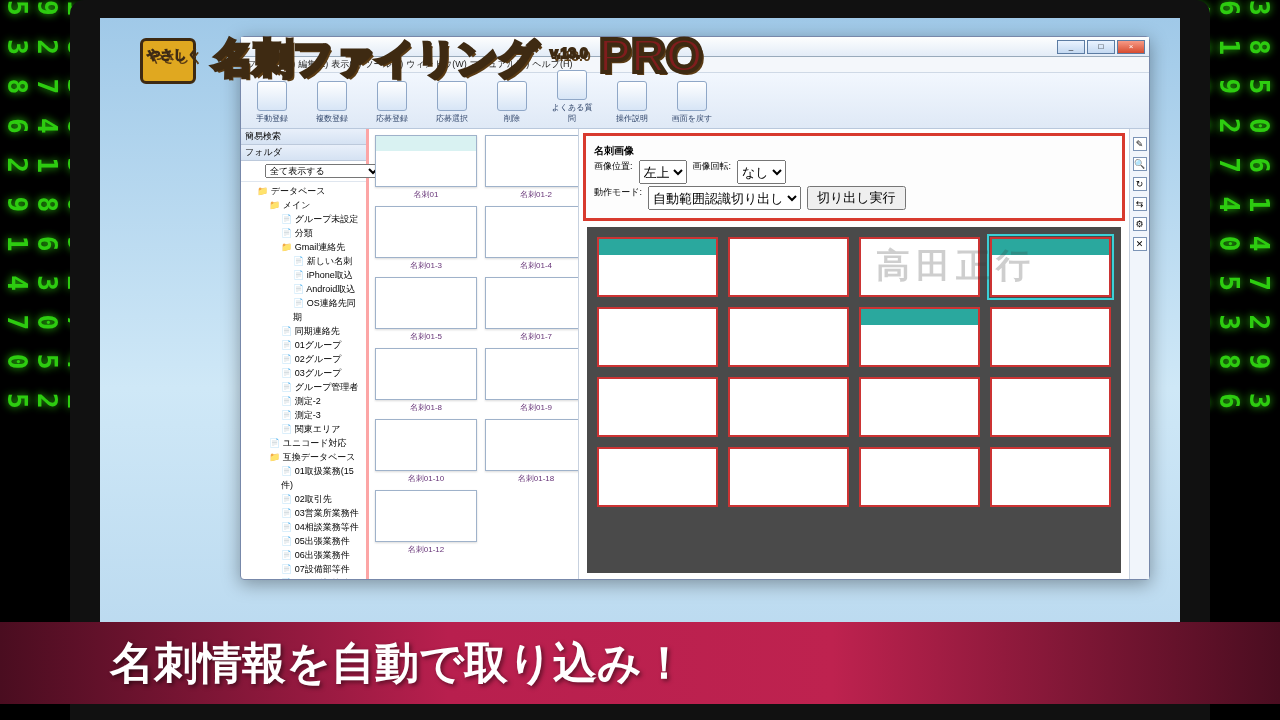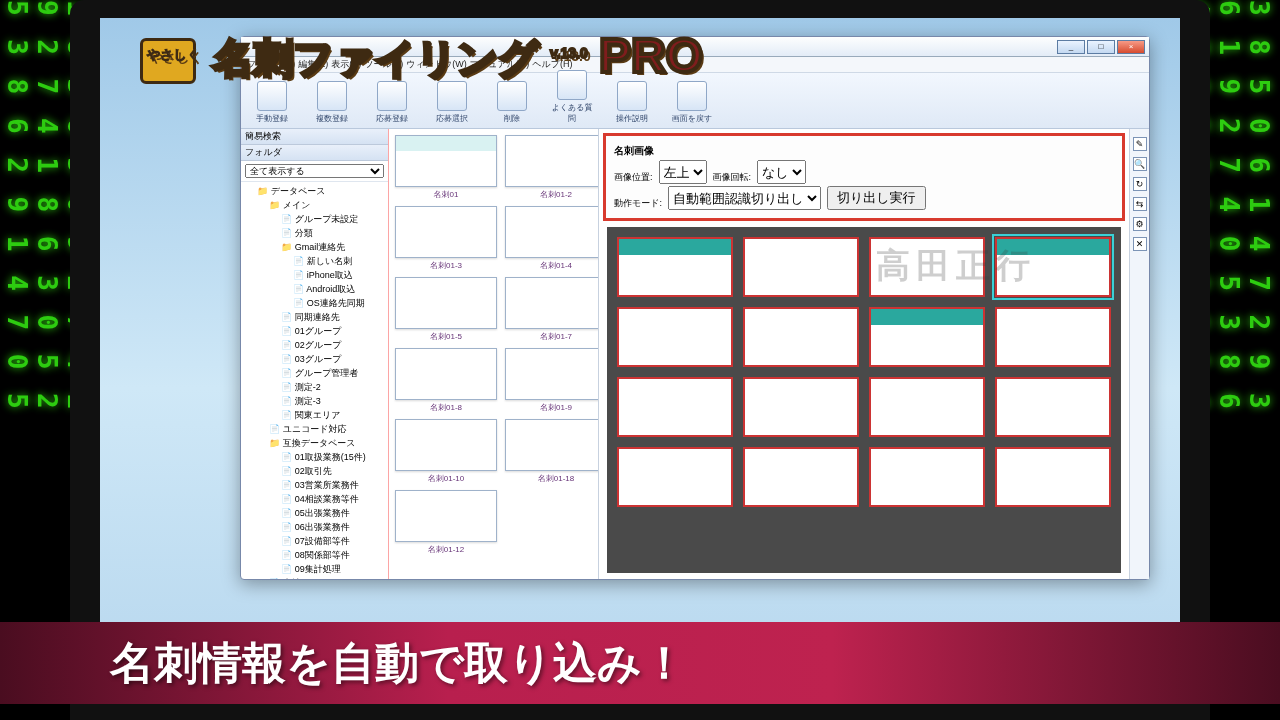--- a/index.html
+++ b/index.html
@@ -42,42 +42,42 @@
   .winbtn.close { background:linear-gradient(#f79a86,#d64b2f); color:#fff; }
   .menubar { height:16px; background:#f4f7fb; border-bottom:1px solid #cfd9e6; padding:0 6px;
              display:flex; gap:3px; align-items:center; color:#222; font-size:9px; }
   .ribbon { height:56px; background:linear-gradient(#f2f7fe,#dfe9f6); border-bottom:1px solid #b9c8dc;
             display:flex; align-items:flex-end; gap:14px; padding:2px 8px 4px; }
   .rbtn { width:46px; text-align:center; font-size:8px; color:#31466b; }
   .rbtn .ico { width:30px; height:30px; margin:0 auto 2px; border:1px solid #8fa7c7;
                background:linear-gradient(#fff,#d7e5f6); border-radius:3px; }
 
   .body { flex:1; display:flex; min-height:0; }
-  .leftpane { width:148px; border-right:1px solid #fca5a5; display:flex; flex-direction:column; }
+  .leftpane { width:128px; border-right:3px solid #fca5a5; display:flex; flex-direction:column; }
   .panehdr { height:16px; background:linear-gradient(#e9f0fa,#d5e2f3); border-bottom:1px solid #bcc9db;
              font-size:9px; padding:1px 4px; }
   .filter { padding:3px 4px; border-bottom:1px solid #dfe6ef; }
-  .filter select { width:100%; font-size:9px; }
+  .filter select { width:100%; font-size:9px;margin-left:20px; }
   .tree { flex:1; overflow:auto; padding:2px 2px 2px 4px; font-size:9px; line-height:14px; }
   .tree ul { list-style:none; padding-left:12px; }
   .tree li::before { content:"▸ "; color:#6a85ab; }
   .tree .fld::before{ content:"📁 "; }
   .tree .doc::before{ content:"📄 "; }
   .thumbpane { flex:1; display:flex; }
   .thumbgrid { width:210px; border-right:1px solid #c7d1df; overflow:auto; padding:6px;
                display:grid; grid-template-columns:repeat(2,1fr); gap:6px 8px; align-content:start; }
   .thumb { width:102px; }
   .thumb .card { height:52px; background:#fff; border:1px solid #9fb2ca;
                  box-shadow:0 1px 2px rgba(0,0,0,.15); }
   .thumb .card.multi { background:linear-gradient(#d9f2f2 30%,#fff 30%); }
   .thumb .lbl { font-size:8px; text-align:center; margin-top:2px; color:#637; }
   .detail { flex:1; display:flex; flex-direction:column; }
   .detailhdr { padding:6px 8px; border:3px solid #d83a2e; margin:4px 4px 6px;
                background:#fdfdfd; font-size:9px; }
-  .detailhdr .row { display:flex; align-items:flex-end; gap:6px; margin:2px 0; }
+  .detailhdr .row { display:flex; align-items:flex-start; gap:6px; margin:2px 0; }
   .detailhdr .name { font-weight:bold; font-size:10px; }
   .detailhdr select, .detailhdr button { font-size:13px; height:24px; }
   .detailhdr button { padding:0 8px; }
   .scangrid { flex:1; margin:0 8px 6px; background:#4a4a4a; padding:10px;
               display:grid; grid-template-columns:repeat(4,1fr);
               grid-auto-rows:60px; gap:10px; align-content:start; }
   .scancard { background:#fff; border:2px solid #c33; position:relative; }
   .scancard.teal { background:linear-gradient(#2aa89e 28%,#fff 28%); }
   .scancard.sel  { outline:2px solid #3ad0d6; outline-offset:1px; }
   .righttool { width:20px; background:#f1f5fb; border-left:1px solid #c7d1df;

